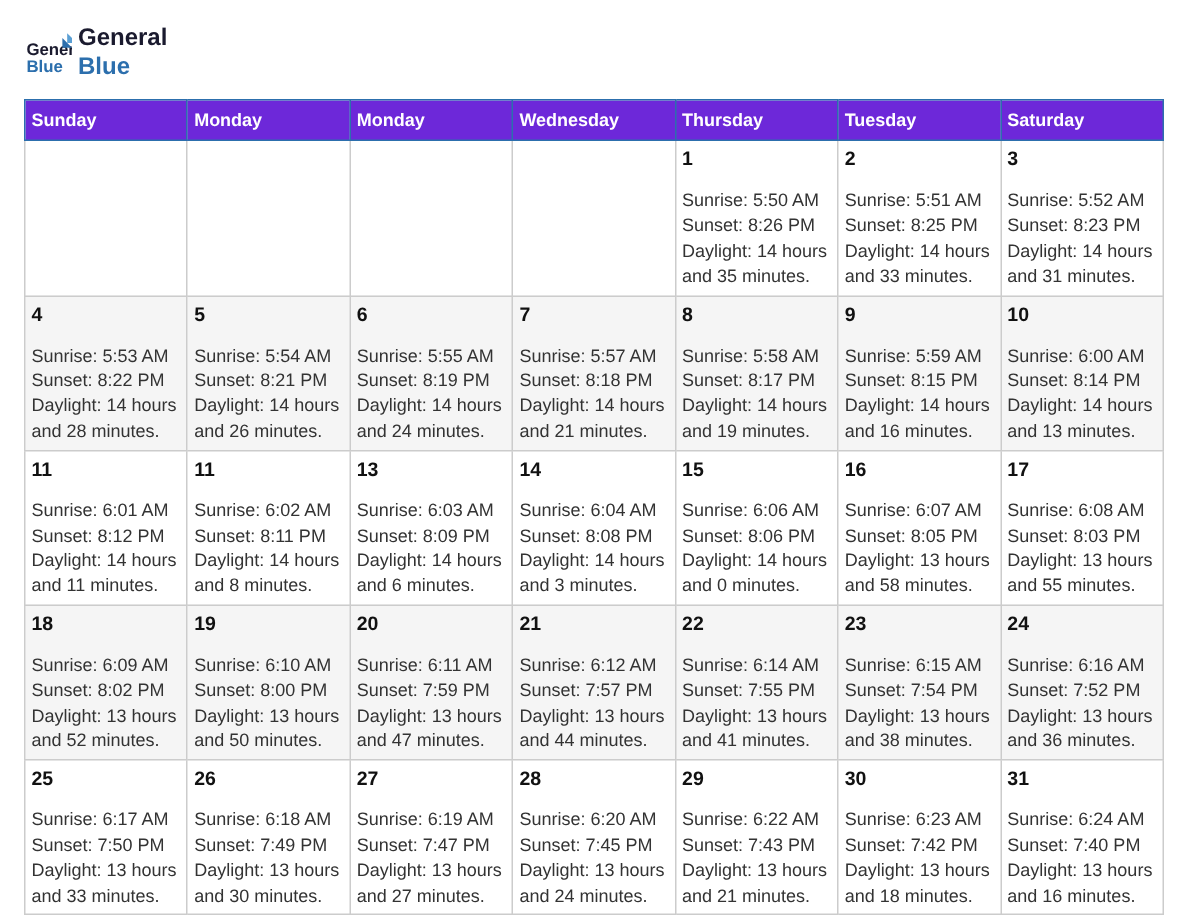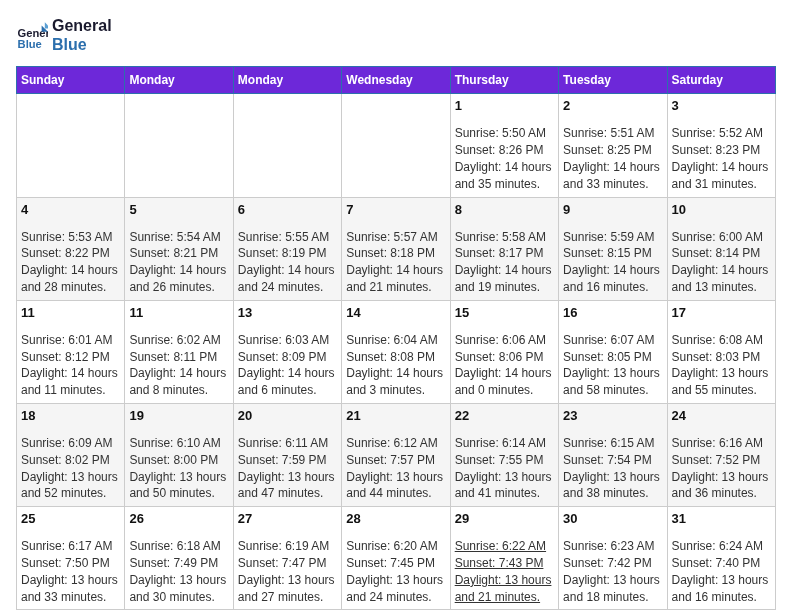--- a/index.html
+++ b/index.html
@@ -316,21 +316,21 @@
         </td>
         <td>
           <div class="day-number">28</div>
           <div class="day-info" style="white-space: pre-line;">Sunrise: 6:20 AM
 Sunset: 7:45 PM
 Daylight: 13 hours
 and 24 minutes.</div>
         </td>
         <td>
           <div class="day-number">29</div>
-          <div class="day-info" style="white-space: pre-line; text-decoration: underline;">Sunrise: 6:22 AM
+          <div class="day-info" style="white-space: pre-line;">Sunrise: 6:22 AM
 Sunset: 7:43 PM
 Daylight: 13 hours
 and 21 minutes.</div>
         </td>
         <td>
           <div class="day-number">30</div>
           <div class="day-info" style="white-space: pre-line;">Sunrise: 6:23 AM
 Sunset: 7:42 PM
 Daylight: 13 hours
 and 18 minutes.</div>

